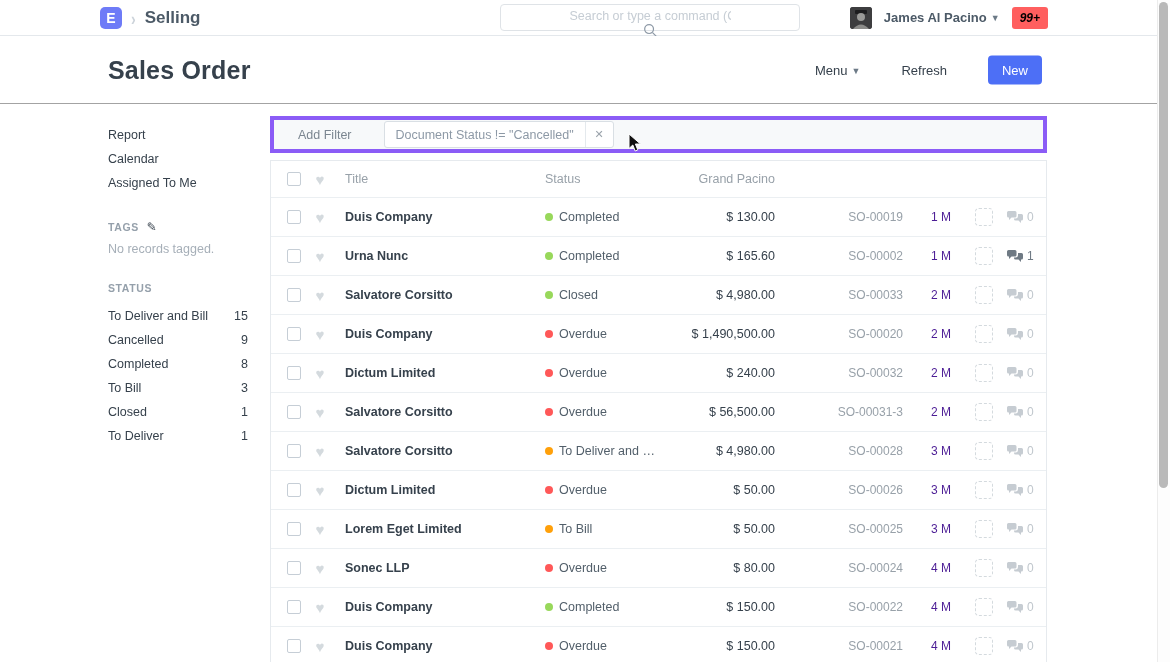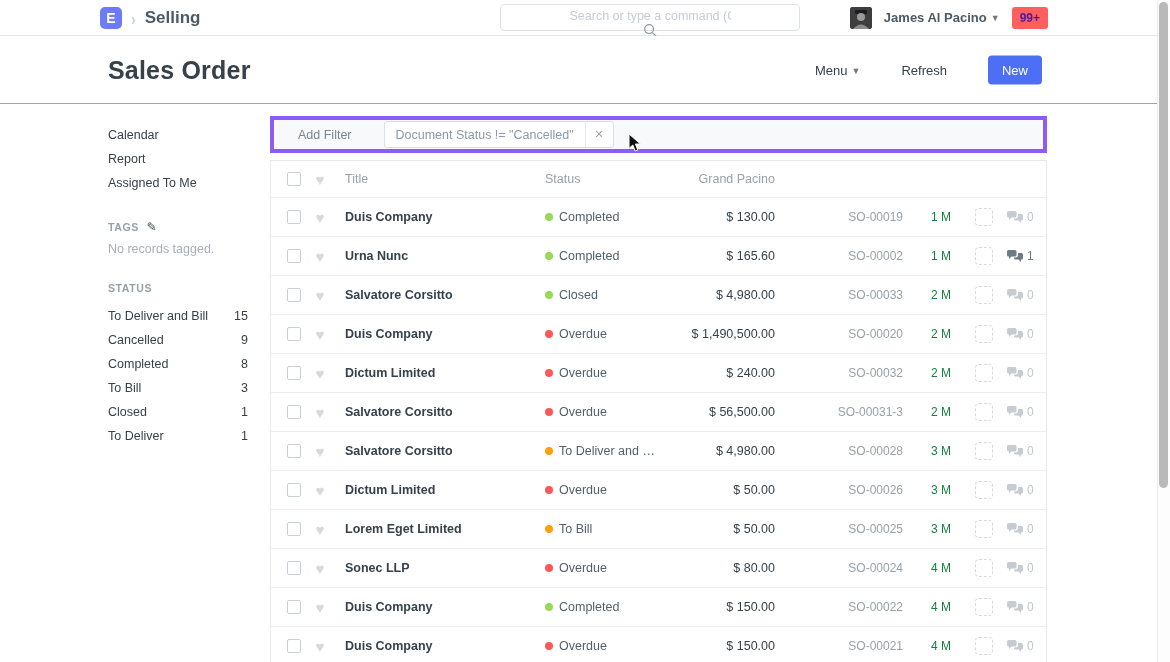--- a/index.html
+++ b/index.html
@@ -17,22 +17,22 @@
   .nav-search { position:absolute; left:500px; top:4px; width:300px; height:27px; border:1px solid #dfe3e7;
                 border-radius:4px; display:flex; align-items:center; padding:4px 10px; background:#fff;flex-direction:column; }
   .nav-search input { flex:1; border:none; outline:none; font-size:12.5px; color:#555;
                       font-family:"Liberation Sans","DejaVu Sans",sans-serif; }
   .nav-search input::placeholder { color:#c6cdd4; }
   .search-icon { width:15px; height:15px; flex:0 0 auto; }
   .nav-right { position:absolute; right:122px; top:0; height:35px; display:flex; align-items:center; gap:12px; }
   .avatar { width:22px; height:22px; border-radius:3px; background:#3f3f41; overflow:hidden; flex:0 0 auto; }
   .user-name { color:#4c5a67; font-size:13px; font-weight:bold; cursor:pointer; white-space:nowrap; }
   .caret { display:inline-block; margin-left:4px; color:#6c7a87; font-size:9px; vertical-align:1px; }
-  .notif-badge { background:var(--badge_red,#ff5f5f); color:#4c1d95; font-size:12px; font-weight:bold;
-                 padding:4px 8px; border-radius:3px; cursor:pointer; }
+  .notif-badge { background:var(--badge_red,#ff5f5f); color:#000000; font-size:12px; font-weight:bold;
+                 padding:4px 8px; border-radius:3px; cursor:pointer;font-style:italic; }
 
   
   .page-head { position:relative; height:68px; border-bottom:1px solid #a3a3a3; background:#fff; }
   .page-title { position:absolute; left:108px; top:50%; transform:translateY(-50%);
                 font-size:25px; font-weight:bold; color:#36414c; letter-spacing:0.2px; }
   .head-actions { position:absolute; right:128px; top:50%; transform:translateY(-50%);
                   display:flex; align-items:center; gap:41px; }
   .head-link { font-size:13px; color:#36414c; cursor:pointer; }
   .btn-primary { background:var(--primary,#4d6ff6); color:#fff; font-size:13px; border:none;
                  border-radius:4px; padding:7px 14px; cursor:pointer; font-family:inherit; }
@@ -74,21 +74,21 @@
   .hdr { font-weight:normal !important; color:#98a1a9 !important; }
   .c-status { width:120px; display:flex; align-items:center; gap:6px; font-size:12.5px;
               color:#525f6a; flex:0 0 auto; }
   .dot { width:8px; height:8px; border-radius:50%; flex:0 0 auto; }
   .dot-green { background:var(--green,#98d85b); }
   .dot-red { background:var(--red,#ff5858); }
   .dot-orange { background:var(--orange,#ffa00a); }
   .status-label { white-space:nowrap; overflow:hidden; text-overflow:ellipsis; max-width:96px; }
   .c-amount { width:110px; text-align:right; font-size:12.5px; color:#36414c; flex:0 0 auto; white-space:nowrap; }
   .c-id { width:128px; text-align:right; font-size:12px; color:#98a1a9; flex:0 0 auto; white-space:nowrap; }
-  .c-age { margin-left:28px; width:36px; font-size:12px; color:#15803d; flex:0 0 auto; white-space:nowrap; }
+  .c-age { margin-left:28px; width:36px; font-size:12px; color:#4c1d95; flex:0 0 auto; white-space:nowrap; }
   .c-avatar { margin-left:8px; width:18px; height:18px; border:1px dashed #d4dade; border-radius:4px; flex:0 0 auto; }
   .c-comments { margin-left:14px; display:flex; align-items:center; gap:4px; flex:0 0 auto; }
   .c-comments svg { fill:#c6ccd2; }
   .cmt-count { font-size:12px; color:#c0c7cd; }
   .cmt-active svg { fill:#6f7a84; }
   .cmt-active .cmt-count { color:#6f7a84; }
 
   
   .scrollbar { position:absolute; top:0; right:0; width:13px; height:662px; background:#fdfdfd;
                border-left:1px solid #ececec; }
@@ -134,23 +134,23 @@
       <span class="head-link"><span>Menu</span><span class="caret">▼</span></span>
       <span class="head-link">Refresh</span>
       <button class="btn-primary">New</button>
     </div>
   </div>
 
   <div class="content">
 
     <div class="sidebar">
 
+        <div class="side-item">Report</div>
+
         <div class="side-item">Calendar</div>
-
-        <div class="side-item">Report</div>
 
 
         <div class="side-item">Assigned To Me</div>
 
       <div class="side-heading">
         <span>TAGS</span>
         <span class="pencil-icon">✎</span>
       </div>
       <div class="side-muted">No records tagged.</div>
 

